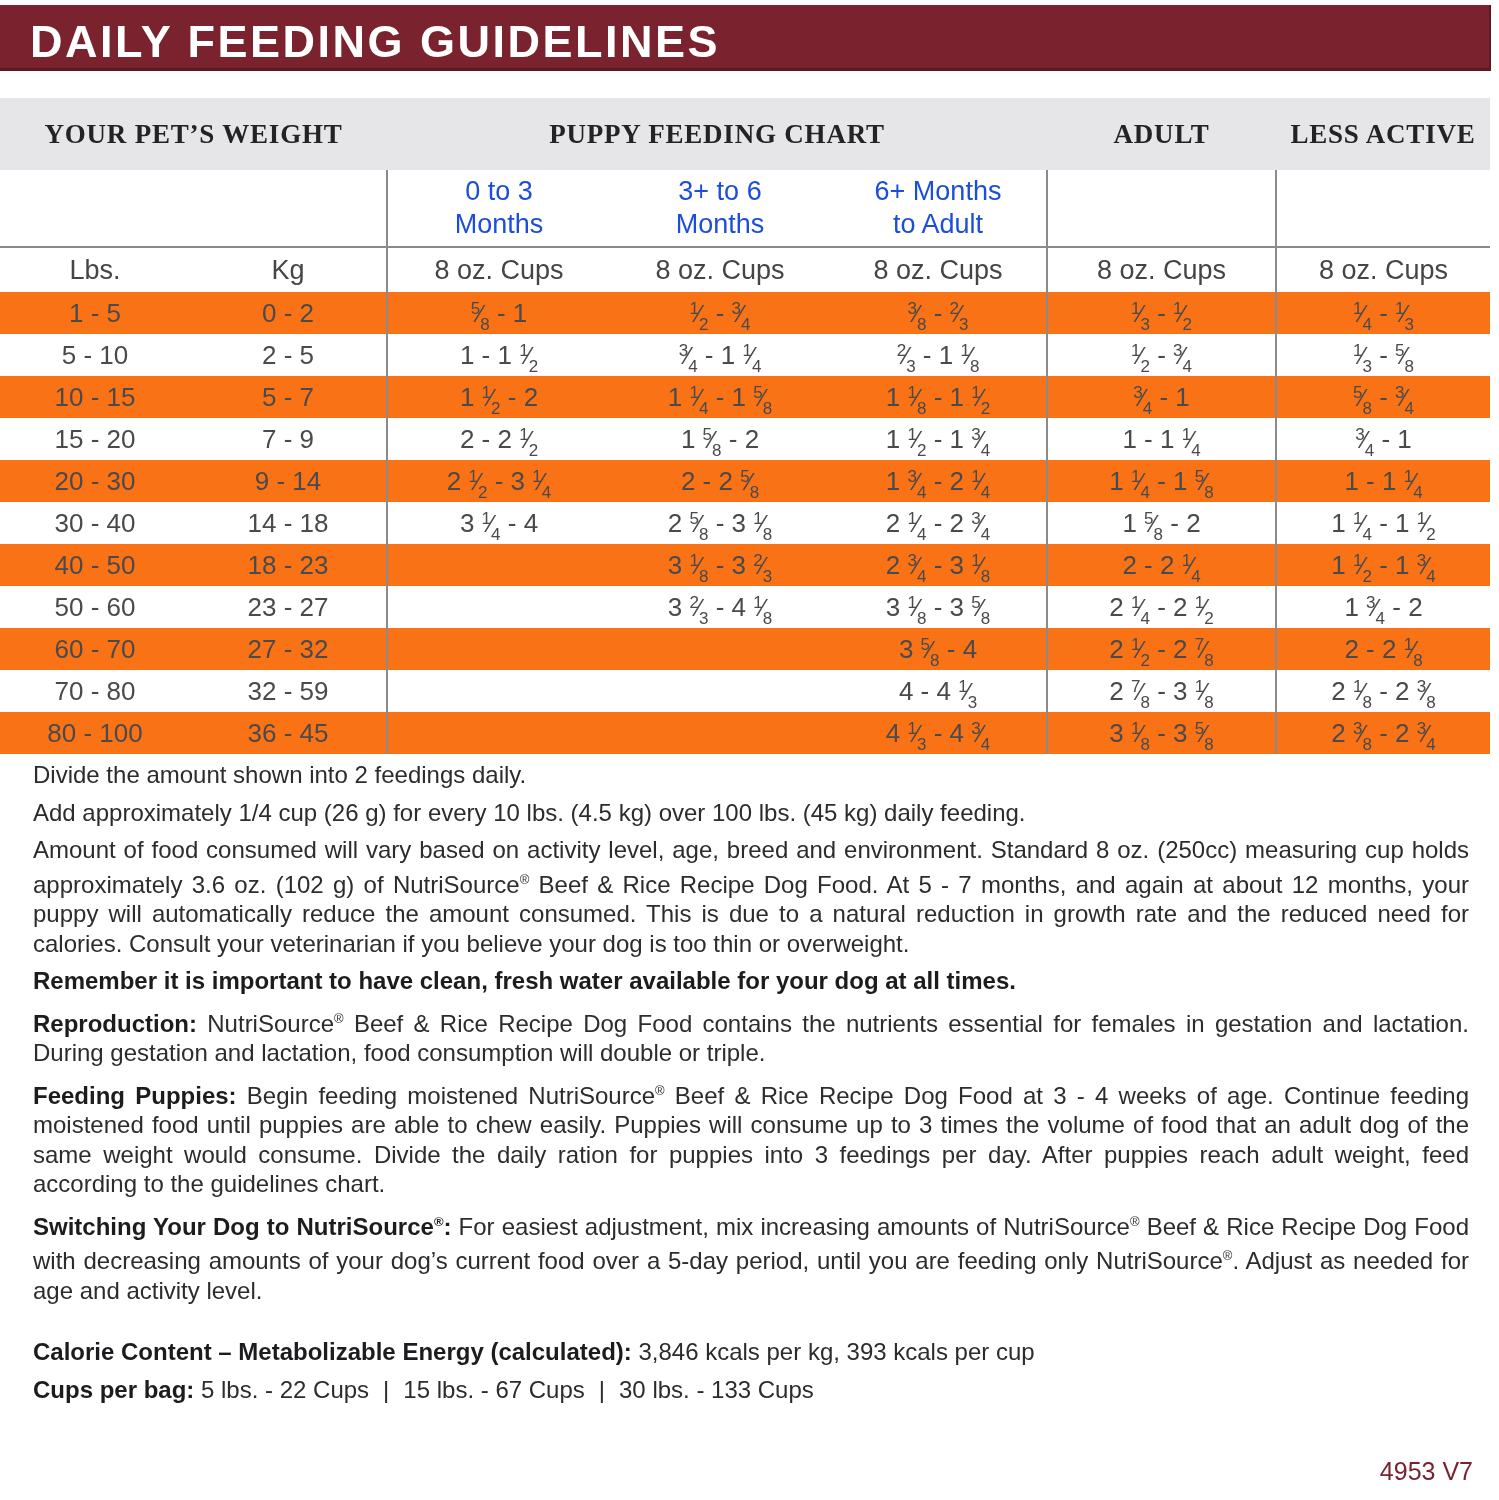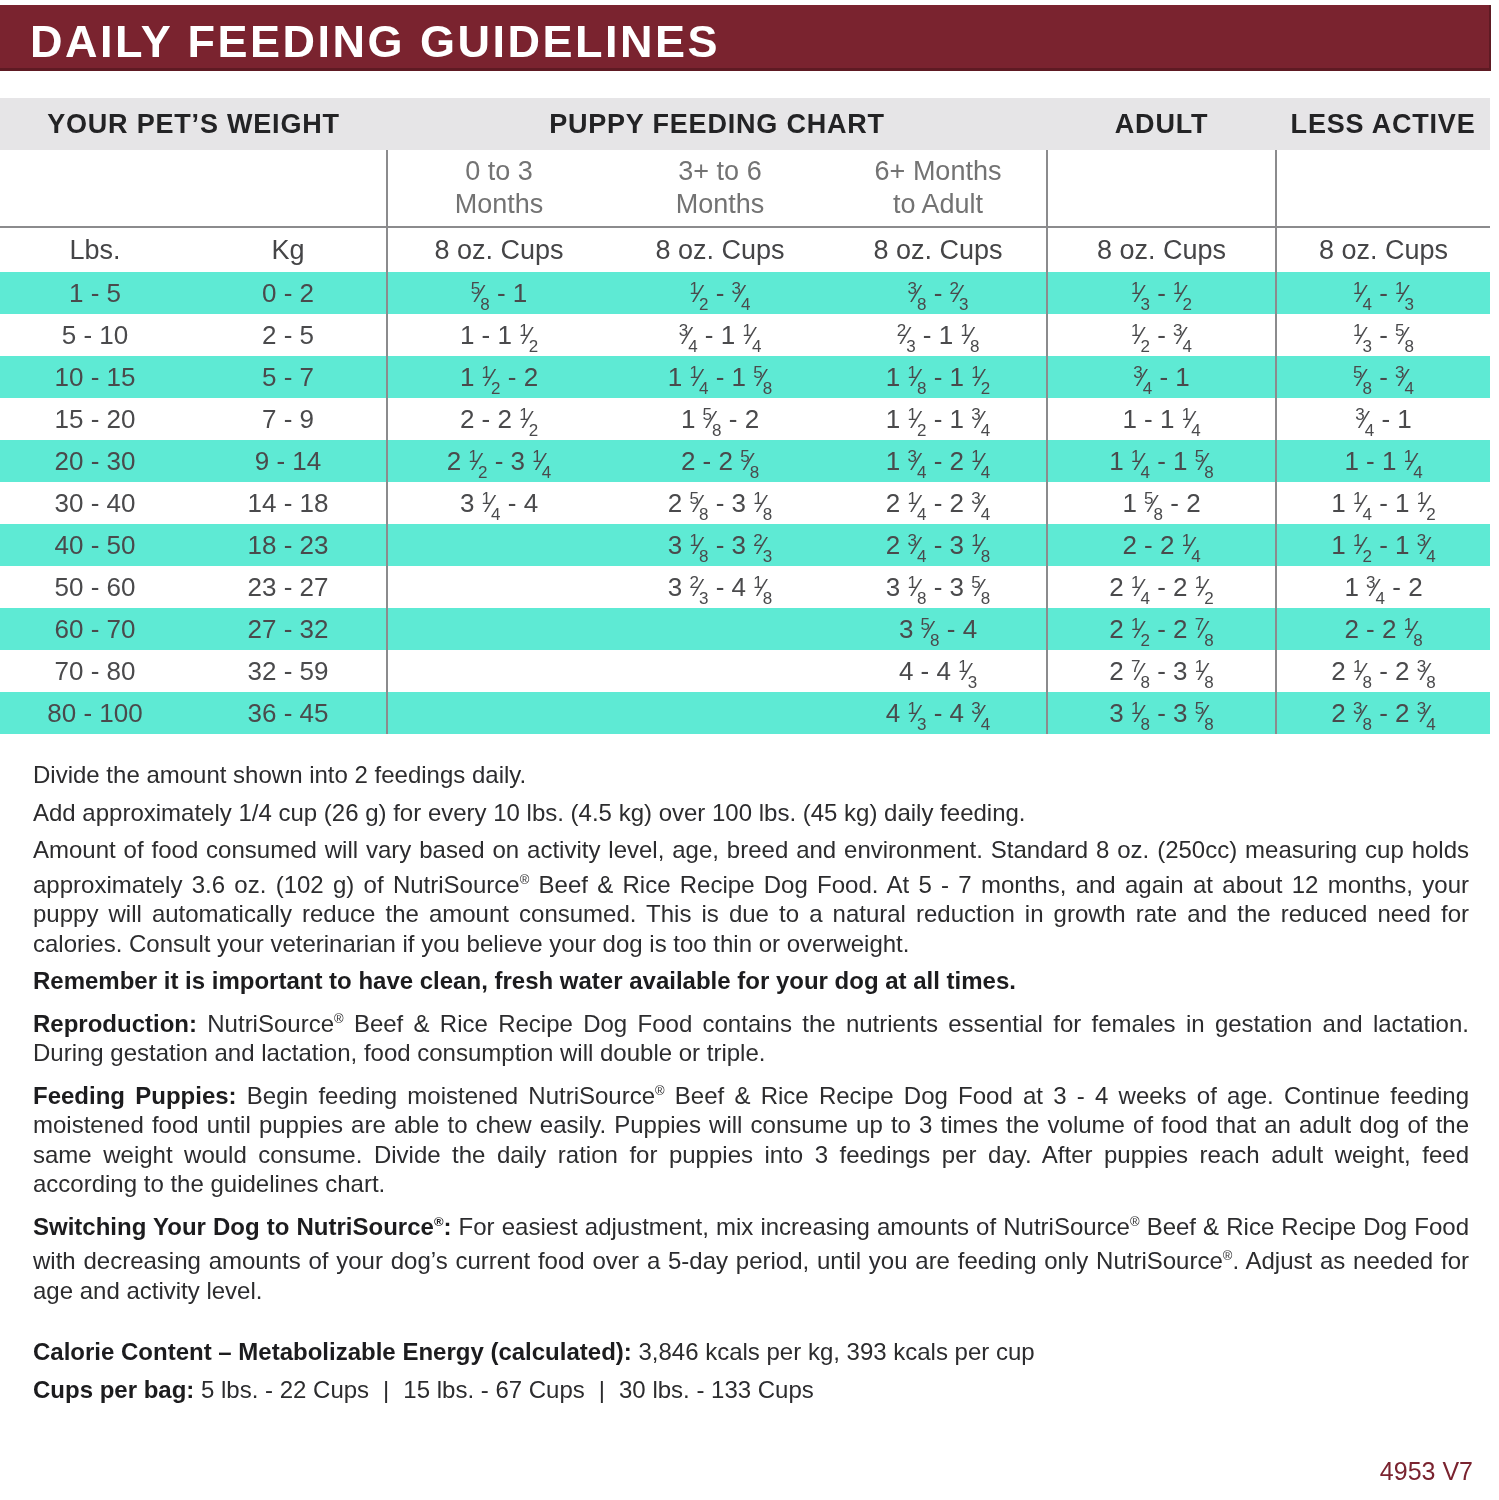--- a/index.html
+++ b/index.html
@@ -26,37 +26,37 @@
     position:absolute; top:98px; left:0; width:1490px;
     border-collapse:collapse; table-layout:fixed;
   }
   table.feeding col.c1{width:190px} table.feeding col.c2{width:197px}
   table.feeding col.c3{width:223px} table.feeding col.c4{width:220px}
   table.feeding col.c5{width:217px} table.feeding col.c6{width:229px}
   table.feeding col.c7{width:214px}
 
   tr.ghead th {
     background:#e6e5e7; height:52px; font-size:27px; font-weight:700;
-    letter-spacing:0.8px; color:#232325; text-align:center; padding:0;
+    letter-spacing:0.8px; color:#232325; text-align:center; padding:10px;font-family:Liberation Serif, serif;
   }
   tr.ages td {
     height:76px; vertical-align:middle; text-align:center; padding:0;
-    font-size:27px; line-height:33px; color:#737373;
+    font-size:27px; line-height:33px; color:#1d4ed8;
     border-bottom:2px solid #8b8b8d;
   }
   tr.ages td .agewrap { display:inline-block; width:150px; }
   tr.units td {
     height:44px; vertical-align:middle; text-align:center; padding:0;
     font-size:27px; color:#454547;
   }
   tbody td {
     height:42px; vertical-align:middle; text-align:center; padding:0;
     font-size:26px; color:#4a4a4c;
   }
-  tbody tr.shade td { background:#5eead4;margin-left:31px; }
+  tbody tr.shade td { background:#f97316;margin-left:31px; }
   td.bl { border-left:2px solid #8b8b8d; }
 
   .fr { white-space:nowrap; }
   .fr sup { font-size:17px; vertical-align:baseline; position:relative; top:-8px; }
   .fr .fsl { font-size:24px; margin:0 -2px; }
   .fr sub { font-size:17px; vertical-align:baseline; position:relative; top:8px; }
 
   
   .notes {
     position:absolute; left:25px; top:752px; width:1452px;

